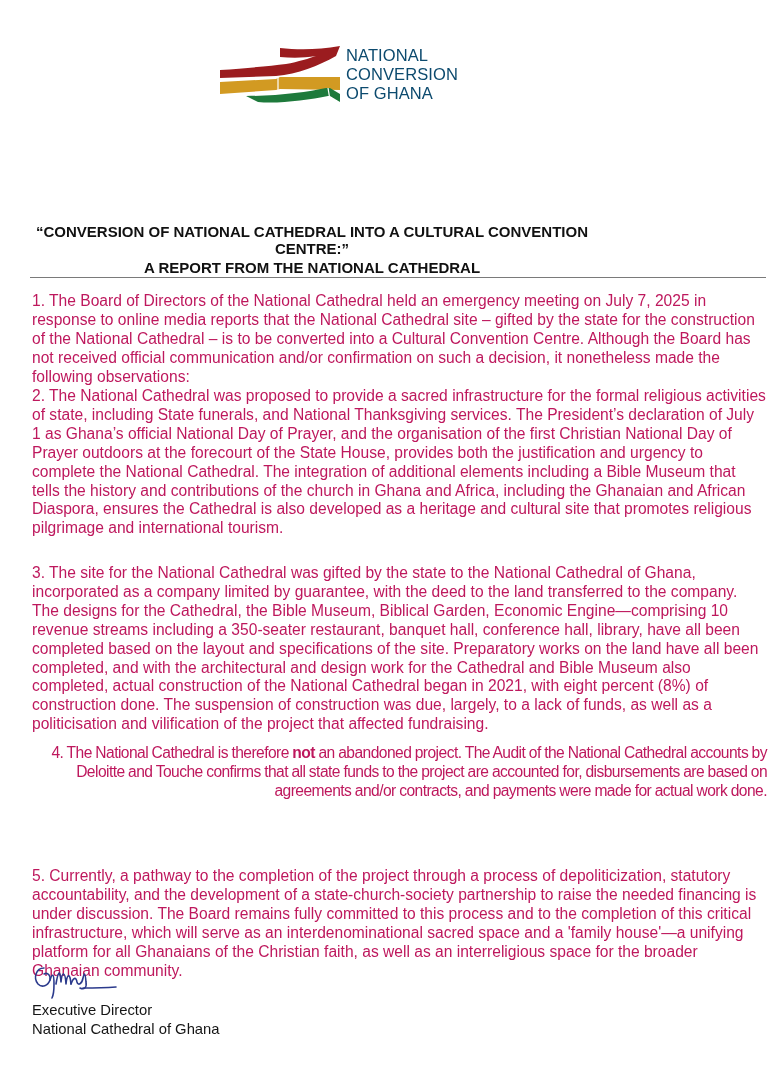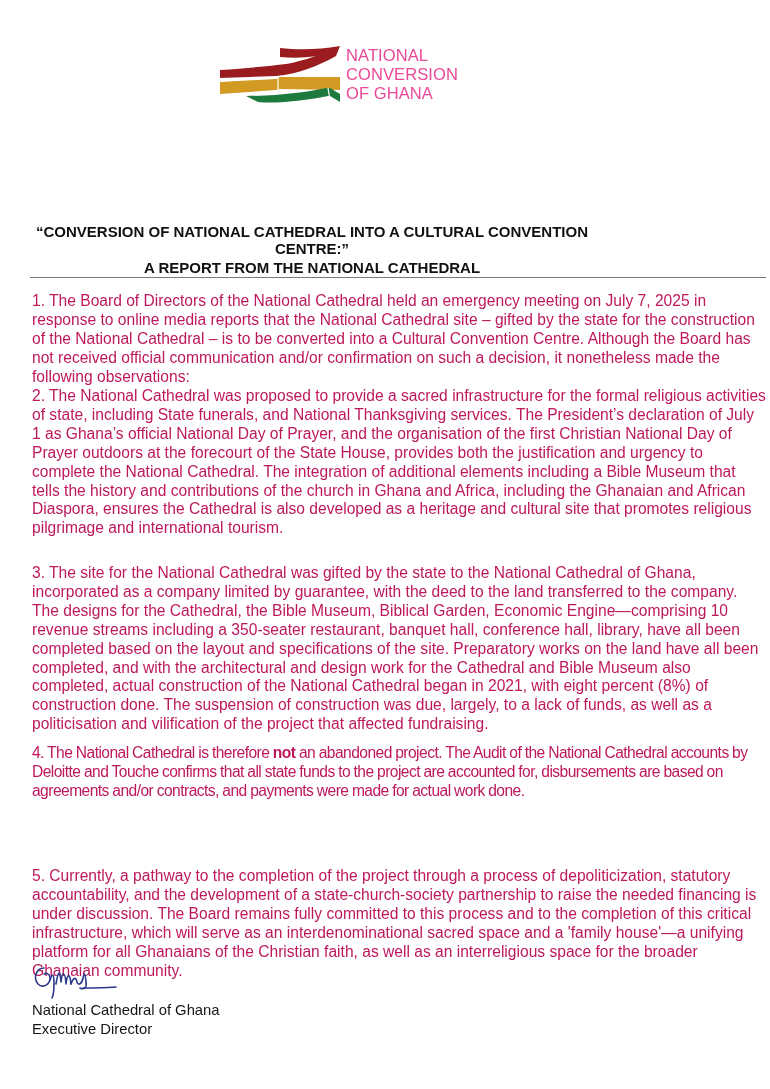--- a/index.html
+++ b/index.html
@@ -4,38 +4,38 @@
 <style>
   html, body { margin: 0; padding: 0; background: #ffffff; }
   body {
     width: 770px; height: 1089px; position: relative; overflow: hidden;
     font-family: "Liberation Sans", sans-serif; color: #111111;
   }
   .logo { position: absolute; left: 218px; top: 44px; width: 230px; height: 64px; }
   .logo svg { position: absolute; left: 0; top: 0; }
   .logo-text {
     position: absolute; left: 128px; top: 2px;
-    font-size: 16.5px; line-height: 19px; color: #ec4899; letter-spacing: 0.1px;
+    font-size: 16.5px; line-height: 19px; color: #0c4a6e; letter-spacing: 0.1px;
   }
   .logo-text div { white-space: nowrap; }
   .title {
     position: absolute; left: 0; width: 624px; text-align: center;
     font-weight: bold; font-size: 15px; color: #111;
   }
   .title1 { top: 223px; }
   .title2 { top: 259px; }
   .rule { position: absolute; left: 30px; width: 736px; top: 277px; height: 0; border-top: 1.5px solid #7a7a7a; }
   .para {
     position: absolute; left: 32px; width: 735px;
     font-size: 15.6px; line-height: 18.9px; color: #be185d;
   }
   .p1 { top: 292px; }
   .p2 { top: 387px; }
   .p3 { top: 564px; }
-  .p4 { top: 744px; letter-spacing: -0.55px; word-spacing: -0.3px; }
+  .p4 { top: 744px; letter-spacing: -0.55px; word-spacing: -0.3px; text-align: right; }
   .p5 { top: 848px; margin-top: 19px; }
   .para b { font-weight: bold; }
   .signature { position: absolute; left: 30px; top: 958px; width: 90px; height: 46px; }
   .sig-block { position: absolute; left: 32px; top: 1001px; font-size: 14.8px; line-height: 18.8px; color: #151515; }
   .sig-name { font-weight: bold; }
 </style>
 </head>
 <body>
 
 <div class="logo">
@@ -69,15 +69,15 @@
 <svg class="signature" viewBox="0 0 90 46">
   <g fill="none" stroke="#2b3a8c" stroke-width="1.6" stroke-linecap="round" stroke-linejoin="round">
     <path d="M14 10 C6 10, 3 20, 8 26 C12 30, 18 28, 20 22 C21 18, 18 14, 14 16"></path>
     <path d="M20 22 C22 16, 24 14, 24 26 C24 36, 22 40, 22 40"></path>
     <path d="M26 26 C28 14, 30 10, 31 24 C32 14, 35 12, 36 26 C37 16, 40 14, 41 26"></path>
     <path d="M41 26 C43 20, 46 18, 47 24 C48 28, 52 26, 53 20 C54 16, 55 12, 56 24 C57 30, 54 32, 50 30"></path>
     <path d="M53 30 C62 30, 72 30, 86 29"></path>
   </g>
 </svg>
 <div class="sig-block">
+  <div>Executive Director</div>
   <div>National Cathedral of Ghana</div>
-  <div>Executive Director</div>
 </div>
 
 </body></html>

